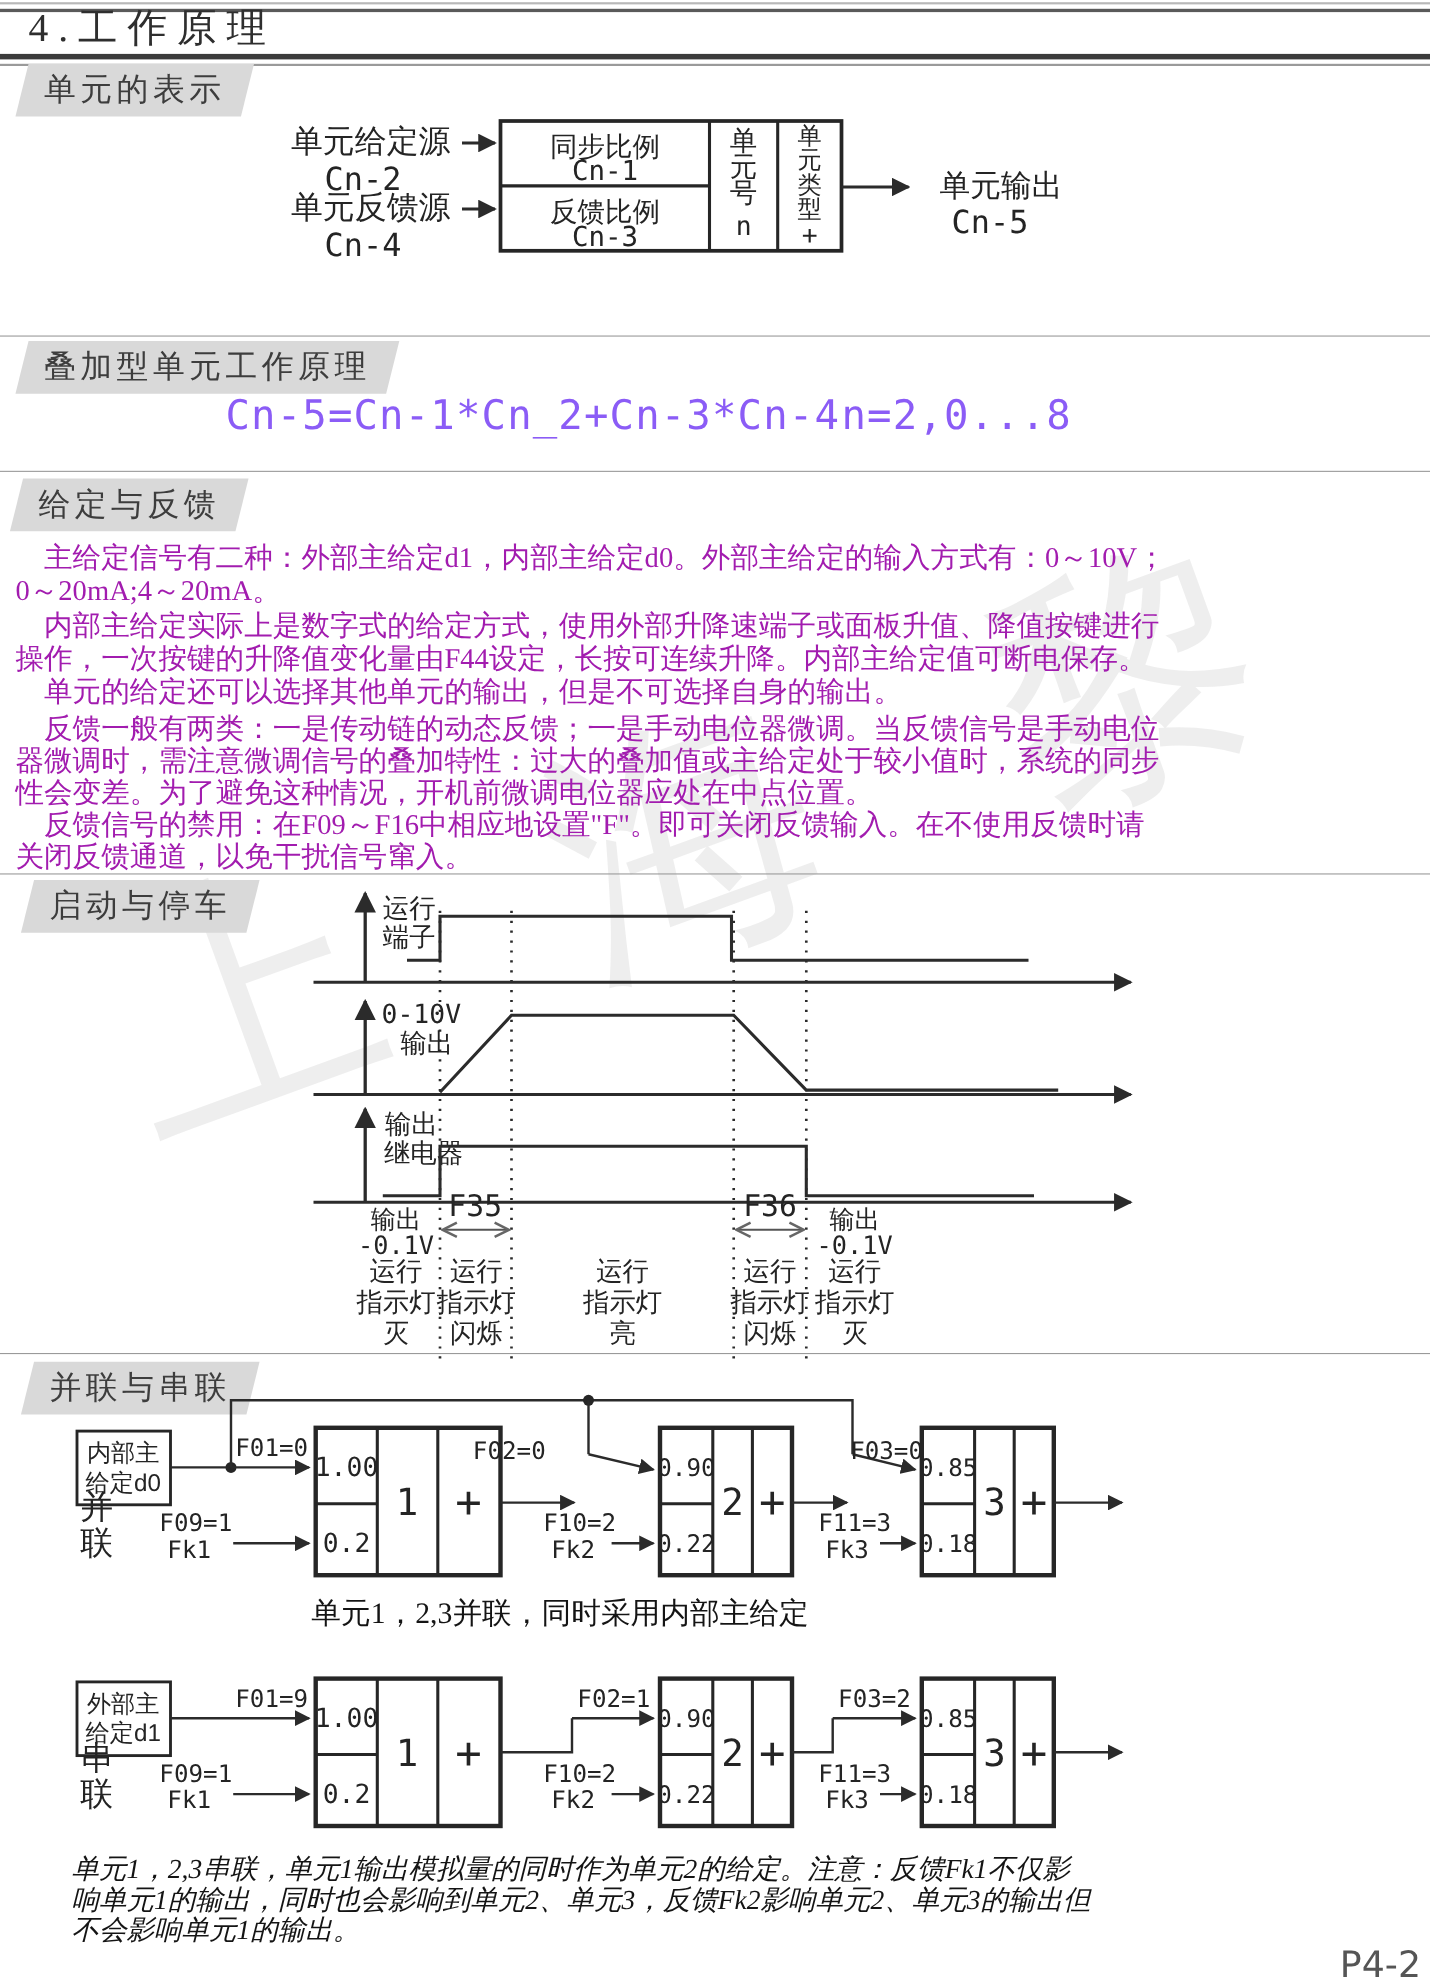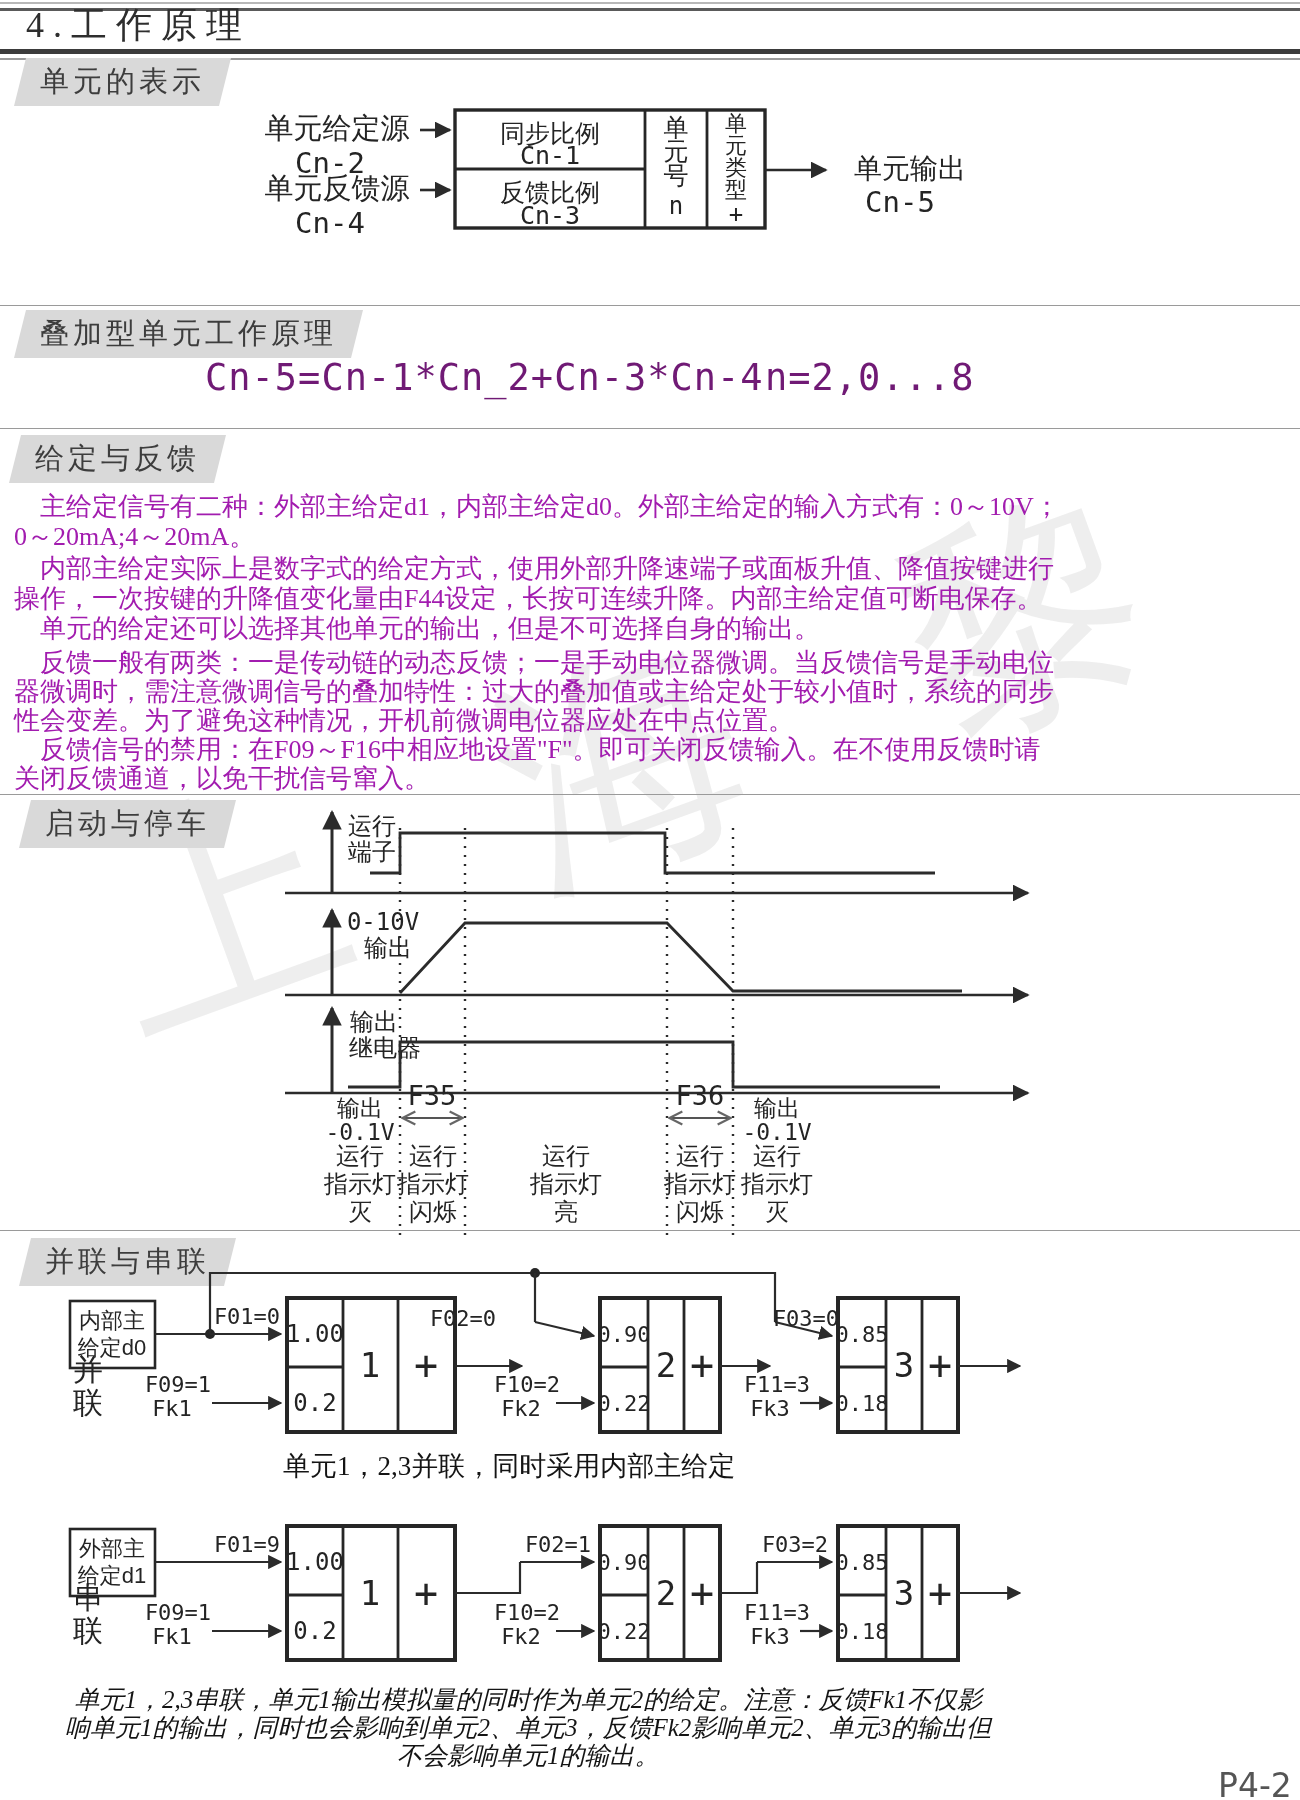--- a/index.html
+++ b/index.html
@@ -7,23 +7,23 @@
         font-family:"Liberation Serif",serif;color:#1a1a1a;}
   .hr{position:absolute;left:0;width:1300px;background:#9a9a9a;height:1px;}
   .rule-top1{position:absolute;left:0;top:2px;width:1300px;height:2px;background:#b8b8b8;}
   .rule-top2{position:absolute;left:0;top:8px;width:1300px;height:3px;background:#5a5a5a;}
   .rule-title-thick{position:absolute;left:0;top:49px;width:1300px;height:5px;background:#3b3b3b;}
   .rule-title-thin{position:absolute;left:0;top:58px;width:1300px;height:2px;background:#9a9a9a;}
   .title{position:absolute;left:10px;top:1px;font-size:36px;letter-spacing:9px;color:#2e2e2e;margin-left:16px;}
   .plabel{position:absolute;}
   .plabel .bg{display:inline-block;background:#d9d9d9;transform:skewX(-14deg);padding:4px 20px;}
   .plabel .bg span{display:inline-block;transform:skewX(14deg);font-size:29px;letter-spacing:4px;color:#3d3d3d;}
-  .formula{position:absolute;font-family:"DejaVu Sans Mono",monospace;font-size:37px;color:#701a75;letter-spacing:1px;}
+  .formula{position:absolute;font-family:"DejaVu Sans Mono",monospace;font-size:37px;color:#8b5cf6;letter-spacing:1px;}
   .body-text{position:absolute;left:14px;width:1278px;font-size:26px;color:#a21caf;white-space:pre-line;}
-  .caption{position:absolute;font-size:27px;color:#141414;white-space:pre-line;text-align:center;}
+  .caption{position:absolute;font-size:27px;color:#141414;white-space:pre-line;}
   .watermark{position:absolute;left:110px;top:790px;z-index:0;font-family:"DejaVu Serif",serif;
              font-size:240px;letter-spacing:55px;color:rgba(90,90,90,0.10);
              transform:rotate(-20deg);transform-origin:0 50%;white-space:nowrap;pointer-events:none;}
   .footer-company{position:absolute;left:25px;top:1760px;font-size:29px;color:#222;}
   .footer-page{position:absolute;left:1218px;top:1766px;font-size:33px;color:#555;font-family:"DejaVu Sans",sans-serif;}
   svg{position:absolute;left:0;overflow:visible;}
   svg text{fill:#242424;}
   .cjk{font-family:"Liberation Sans",sans-serif;}
   .code{font-family:"DejaVu Sans Mono",monospace;}
   .wave{fill:none;stroke:#2b2b2b;stroke-width:2.8;}

